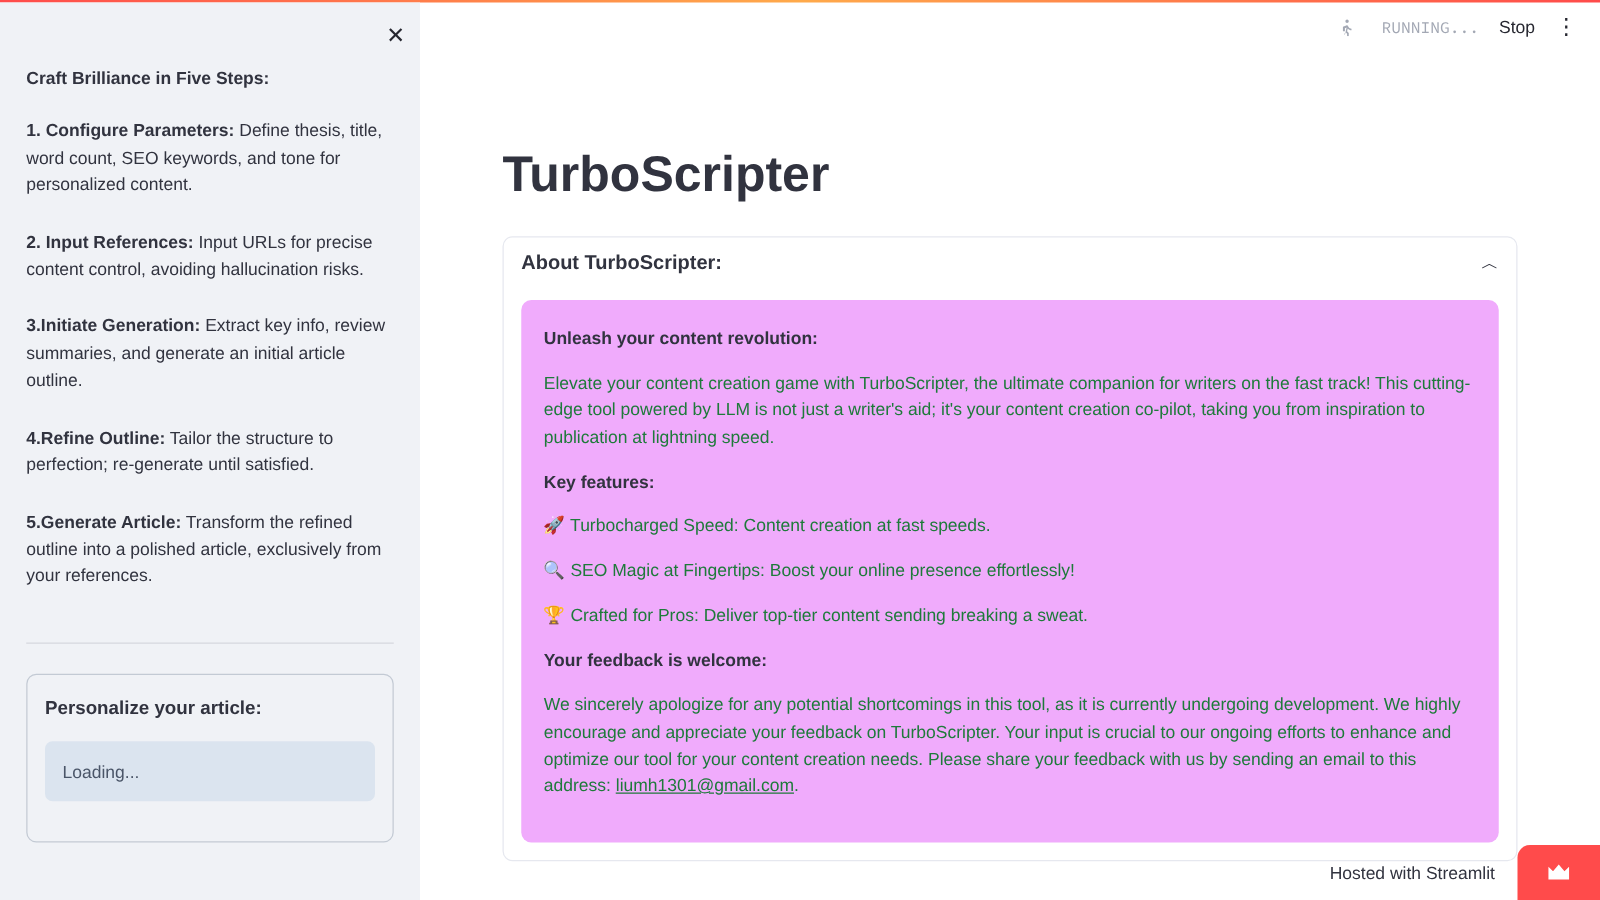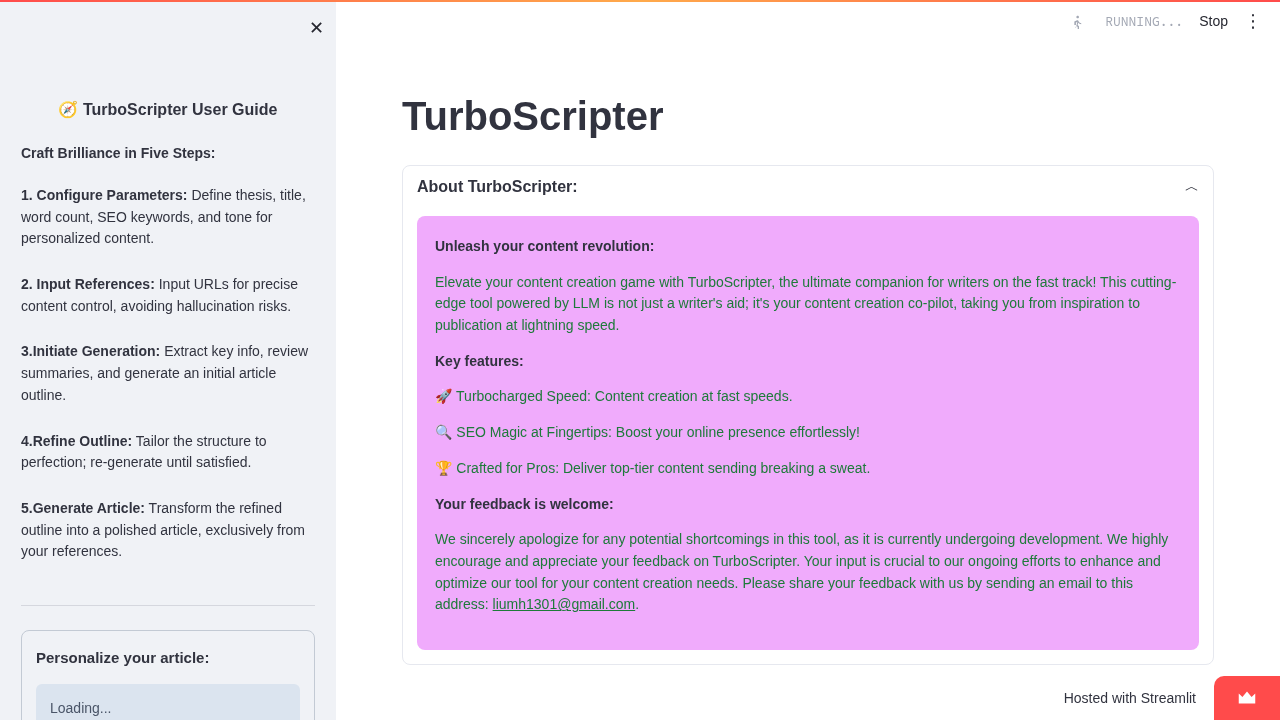--- a/index.html
+++ b/index.html
@@ -15,21 +15,21 @@
   .divider { border: none; border-top: 1px solid #d5d7de; margin: 42px 0 24px 0; }
   .personalize-card { border: 1px solid #c3cad4; border-radius: 8px; padding: 18px 14px; }
   .personalize-title { font-weight: 700; font-size: 15px; margin-bottom: 18px; }
   .loading-box { background: #dbe4ef; border-radius: 6px; padding: 16px 14px; font-size: 14px; color: #4a5568; margin-bottom: 14px; }
   .main { flex: 1; position: relative; padding: 0 66px; }
   .topbar { position: absolute; top: 10px; right: 18px; display: flex; align-items: center; gap: 16px; font-size: 14px; }
   .running { color: #a3a8b4; display: flex; align-items: center; gap: 20px; font-family: "Source Code Pro", monospace; font-size: 13px; }
   .running svg { width: 16px; height: 16px; }
   .stop-link { color: #262730; cursor: pointer; }
   .kebab { color: #262730; cursor: pointer; font-size: 18px; line-height: 1; }
-  .page-title { font-size: 40px; font-weight: 800; margin-top: 92px; margin-bottom: 26px; }
+  .page-title { font-size: 40px; font-weight: 800; margin-top: 116px; margin-bottom: 26px; }
   .expander { border: 1px solid #e6e8ef; border-radius: 8px; }
   .exp-header { display: flex; justify-content: space-between; align-items: flex-end; padding: 12px 14px; cursor: pointer; }
   .exp-header-label { font-weight: 700; font-size: 16px; }
   .chev { font-size: 14px; }
   .exp-body { background: #f0abfc; margin: 8px 14px 14px 14px; border-radius: 8px; padding: 20px 18px; font-size: 14px; }
   .exp-body p { margin-bottom: 14px; line-height: 1.55; }
   .black-strong { font-weight: 700; color: #31333f; }
   .green-text { color: #1e7a3a; }
   .green-text a { color: #1e7a3a; text-decoration: underline; }
   .footer { position: absolute; bottom: 14px; right: 84px; font-size: 14px; color: #31333f; }
@@ -38,21 +38,20 @@
 </style>
 </head>
 <body>
 
 <div class="gradient-bar"></div>
 <div class="app">
   <aside class="sidebar">
     <button class="close-btn">
       <span>✕</span>
     </button>
-    <div class="guide-title">🧭 TurboScripter User Guide</div>
     <div class="sub-heading">Craft Brilliance in Five Steps:</div>
 
     <div class="step"><b>1. Configure Parameters:</b><span> Define thesis, title, word count, SEO keywords, and tone for personalized content.</span></div>
     <div class="step"><b>2. Input References:</b><span> Input URLs for precise content control, avoiding hallucination risks.</span></div>
     <div class="step"><b>3.Initiate Generation:</b><span> Extract key info, review summaries, and generate an initial article outline.</span></div>
     <div class="step"><b>4.Refine Outline:</b><span> Tailor the structure to perfection; re-generate until satisfied.</span></div>
     <div class="step"><b>5.Generate Article:</b><span> Transform the refined outline into a polished article, exclusively from your references.</span></div>
 
     <hr class="divider">
 

